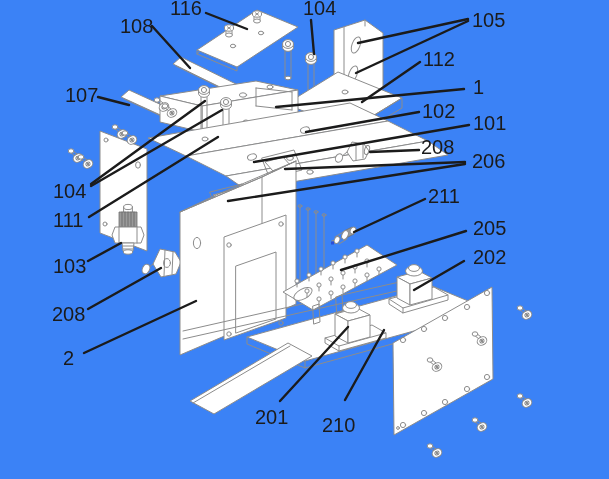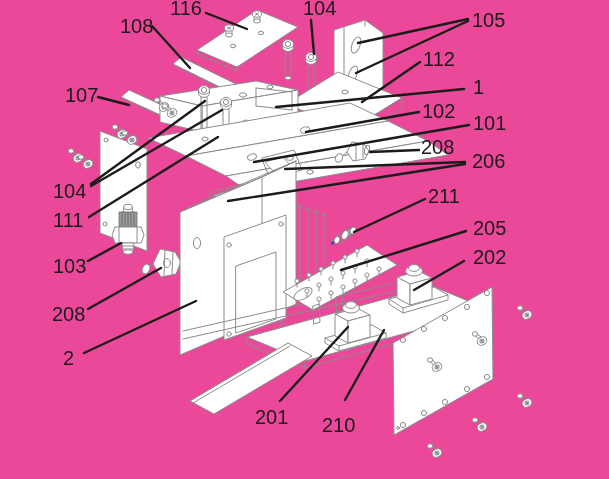--- a/index.html
+++ b/index.html
@@ -8,21 +8,21 @@
   .ln{fill:none;stroke:var(--draw,#8c8c8c);stroke-width:1;stroke-linejoin:round;stroke-linecap:round;}
   .fw{fill:#fff;stroke:var(--draw,#8c8c8c);stroke-width:1;stroke-linejoin:round;}
   .dk{fill:none;stroke:#6e6e6e;stroke-width:1;stroke-linejoin:round;stroke-linecap:round;}
   .fd{fill:#9a9a9a;stroke:#6e6e6e;stroke-width:.8;}
   .leader{stroke:var(--leader,#1b1b1b);stroke-width:2.4;stroke-linecap:round;}
   .lbl{font-family:"Liberation Sans",sans-serif;font-size:20px;fill:var(--leader,#1b1b1b);}
 </style>
 </head>
 <body>
 
-<div class="stage" style="--leader: #1b1b1b; --draw: #8c8c8c; background: #ec4899; text-align: right;">
+<div class="stage" style="--leader: #1b1b1b; --draw: #8c8c8c; background: #3b82f6; text-align: right;">
 <svg width="609" height="479" viewBox="0 0 609 479">
   <defs>
     <g id="scr">
       <path class="ln" d="M-3,-2 L-8,-6 M-1,-4 L-6,-8"></path>
       <ellipse class="fw" cx="-7" cy="-7" rx="2.8" ry="2.2"></ellipse>
       <ellipse class="fw" cx="0" cy="0" rx="5" ry="4" transform="rotate(-28)"></ellipse>
       <ellipse class="ln" cx="0" cy="0" rx="2.2" ry="1.7" transform="rotate(-28)"></ellipse>
       <path class="ln" d="M-1.5,-1.5 L1.5,1.5 M1.5,-1.5 L-1.5,1.5"></path>
     </g>
     <g id="capscrew">

